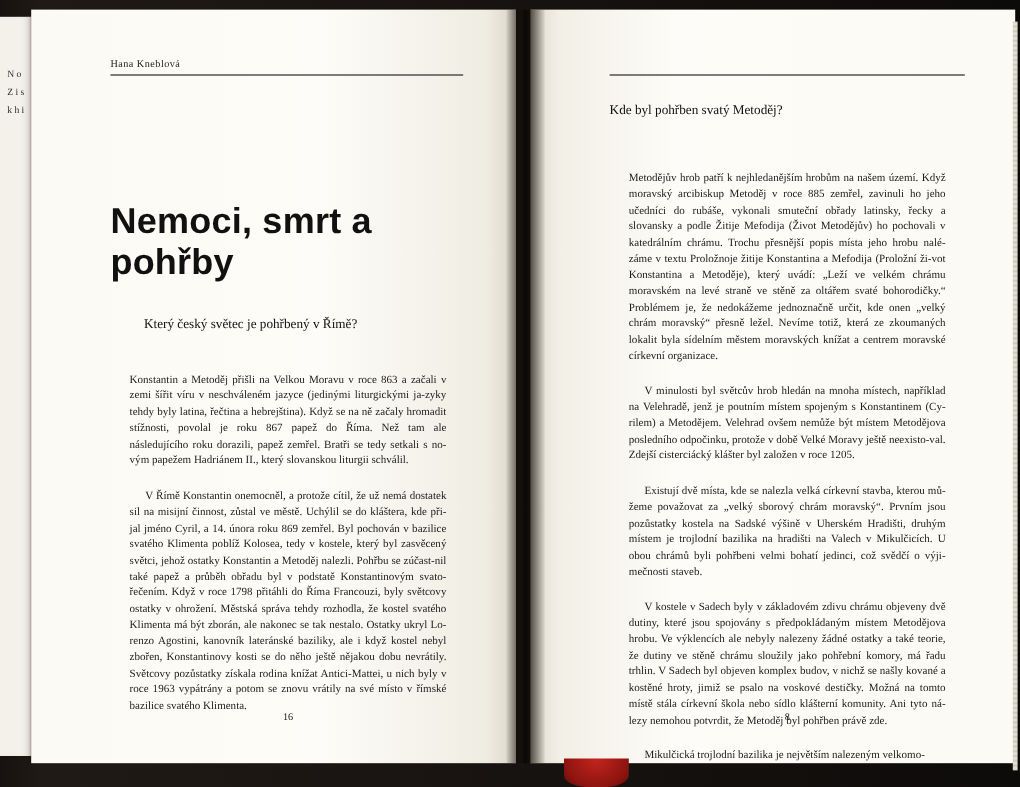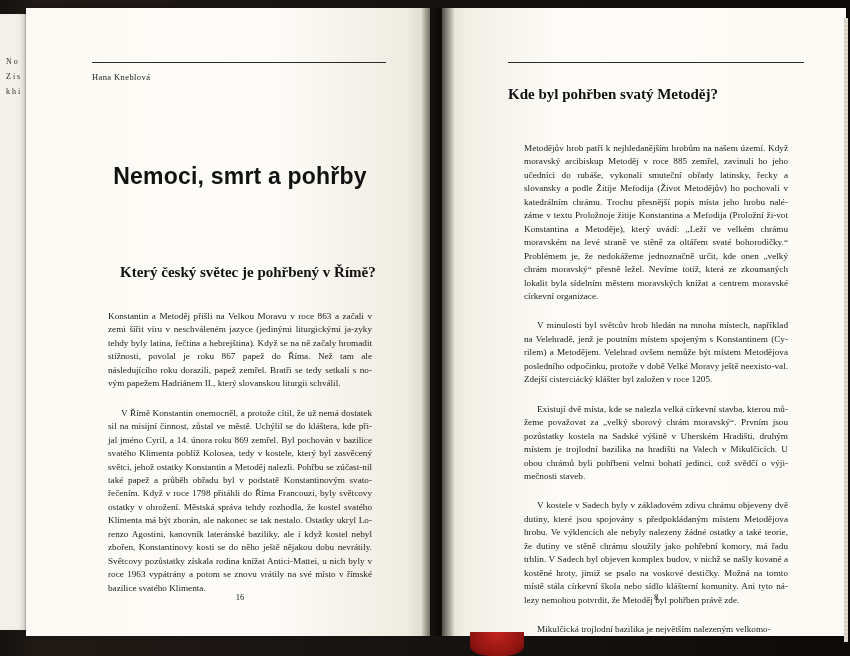--- a/index.html
+++ b/index.html
@@ -98,21 +98,20 @@
     bottom: 0;
     padding: 0;
   }
   .running-head {
     position: absolute;
     top: 40px;
     font-size: 8.5px;
     letter-spacing: 0.4px;
     color: #222;
     font-family: "Liberation Serif", serif;
-    margin-top: 24px;
   }
   .rule {
     position: absolute;
     height: 1px;
     background: #2a2a2a;
   }
   
   .left .running-head {
     left: 66px;
     width: 290px;
@@ -121,33 +120,33 @@
   .left .rule {
     left: 66px;
     top: 54px;
     width: 294px;
   }
   .chapter-title {
     position: absolute;
     left: 66px;
     top: 140px;
     width: 296px;
-    text-align: center;
-    font-size: 23px;
+    text-align: left;
+    font-size: 30px;
     font-weight: bold;
     font-family: "Liberation Sans", sans-serif;
     color: #111;
     letter-spacing: 0.2px;
   }
   .subhead {
     position: absolute;
     left: 66px;
     width: 296px;
-    font-size: 15px;
-    font-weight: bold;
+    font-size: 11px;
+    font-weight: normal;
     color: #111;
     font-family: "Liberation Serif", serif;
   }
   .left .subhead { top: 256px; margin-left: 28px; }
   .body-col {
     position: absolute;
     width: 296px;
     font-size: 9.2px;
     line-height: 13.45px;
     color: #1b1b1b;

